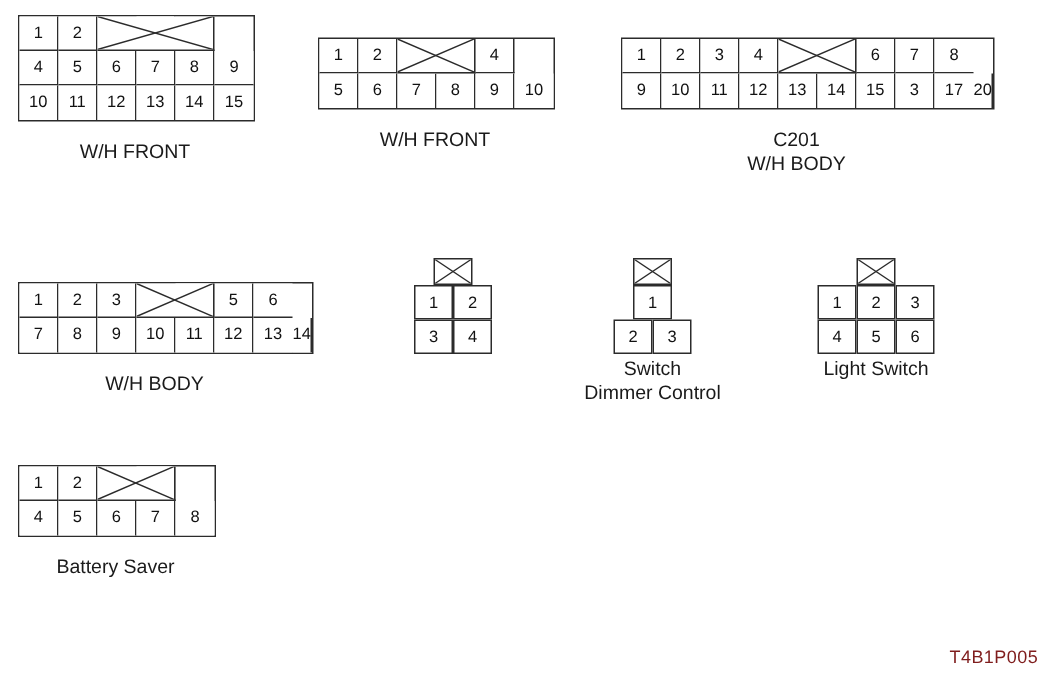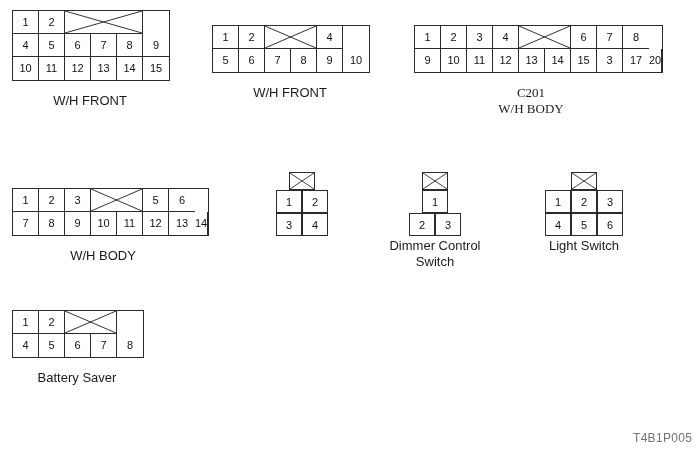--- a/index.html
+++ b/index.html
@@ -82,21 +82,21 @@
     align-items: center;
     justify-content: center;
     font-size: 11px;
     color: #111111;
   }
 
   .figcode {
     position: absolute;
     font-size: 12px;
     letter-spacing: 0.3px;
-    color: #737373;
+    color: #7f1d1d;
   }
 </style>
 </head>
 <body>
 
 <div id="root">
     <div class="connector" style="left: 12px; top: 10px;">
       <div class="grid" style="grid-template-columns: repeat(6, 26px); grid-auto-rows: 23px;">
         <div class="cell" style="grid-area: 1 / 1;">1</div>
         <div class="cell" style="grid-area: 1 / 2;">2</div>
@@ -163,21 +163,21 @@
         <div class="cell last-row" style="grid-area: 2 / 2;">10</div>
         <div class="cell last-row" style="grid-area: 2 / 3;">11</div>
         <div class="cell last-row" style="grid-area: 2 / 4;">12</div>
         <div class="cell last-row" style="grid-area: 2 / 5;">13</div>
         <div class="cell last-row" style="grid-area: 2 / 6;">14</div>
         <div class="cell last-row" style="grid-area: 2 / 7;">15</div>
         <div class="cell last-row" style="grid-area: 2 / 8;">3</div>
         <div class="cell last-col last-row" style="grid-area: 2 / 9;">17</div>
         <div class="cell last-row" style="grid-area: 2 / 10;">20</div>
       </div>
-      <div class="caption" style="top: 60px; left: 27px; width: 180px; font-family: Liberation Serif, serif;"><div>C201</div><div>W/H BODY</div></div>
+      <div class="caption" style="top: 60px; left: 27px; width: 180px;"><div>C201</div><div>W/H BODY</div></div>
     </div>
     <div class="connector" style="left: 12px; top: 188px;">
       <div class="grid" style="grid-template-columns: repeat(7, 26px); grid-auto-rows: 23px;">
         <div class="cell" style="grid-area: 1 / 1;">1</div>
         <div class="cell" style="grid-area: 1 / 2;">2</div>
         <div class="cell" style="grid-area: 1 / 3;">3</div>
         <div class="cell" style="grid-area: 1 / 5;">4</div>
         <div class="cell" style="grid-area: 1 / 6;">5</div>
         <div class="cell last-col" style="grid-area: 1 / 7;">6</div>
         <div class="xcell" style="grid-area: 1 / 4 / auto / span 2;">
@@ -233,21 +233,21 @@
       <div class="tab" style="left: 13px; top: 0px; width: 26px; height: 18px;">
         <svg viewBox="0 0 26 18" preserveAspectRatio="none">
           <line x1="0" y1="0" x2="26" y2="18" stroke="#2b2b2b" stroke-width="1"></line>
           <line x1="26" y1="0" x2="0" y2="18" stroke="#2b2b2b" stroke-width="1"></line>
         </svg>
       </div>
       <div class="boxcell" style="left: 13px; top: 18px; width: 26px; height: 23px;">1</div>
       <div class="boxcell" style="left: 0px; top: 41px; width: 26px; height: 23px;">2</div>
       <div class="boxcell" style="left: 26px; top: 41px; width: 26px; height: 23px;">3</div>
     </div>
-    <div class="caption" style="position: absolute; left: 370px; top: 238px; width: 130px;"><div>Dimmer Control</div><div>Switch</div></div>
+    <div class="caption" style="position: absolute; left: 370px; top: 238px; width: 130px;"><div>Switch</div><div>Dimmer Control</div></div>
     <div class="connector" style="left: 545px; top: 172px; width: 120px; height: 80px;">
       <div class="tab" style="left: 26px; top: 0px; width: 26px; height: 18px;">
         <svg viewBox="0 0 26 18" preserveAspectRatio="none">
           <line x1="0" y1="0" x2="26" y2="18" stroke="#2b2b2b" stroke-width="1"></line>
           <line x1="26" y1="0" x2="0" y2="18" stroke="#2b2b2b" stroke-width="1"></line>
         </svg>
       </div>
       <div class="boxcell" style="left: 0px; top: 18px; width: 26px; height: 23px;">1</div>
       <div class="boxcell" style="left: 26px; top: 18px; width: 26px; height: 23px;">2</div>
       <div class="boxcell" style="left: 52px; top: 18px; width: 26px; height: 23px;">3</div>

